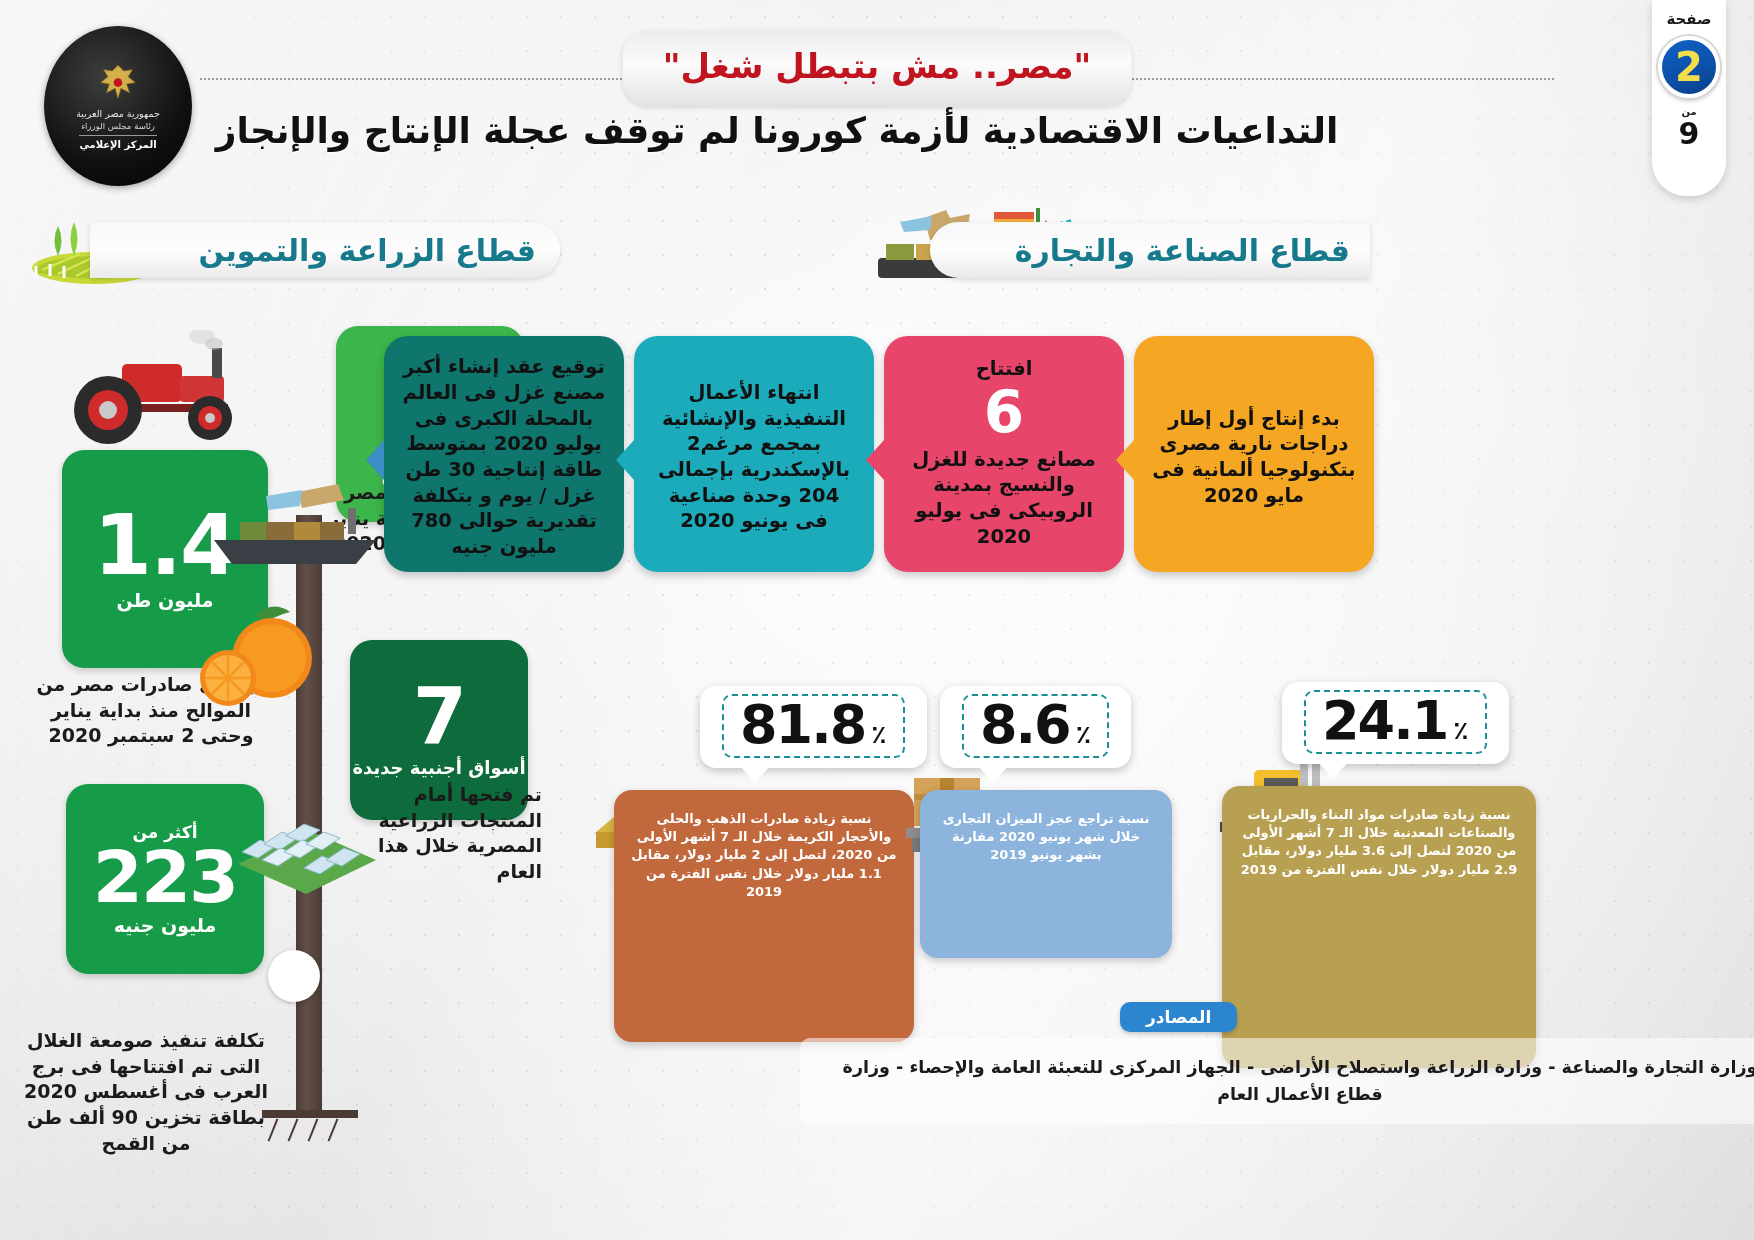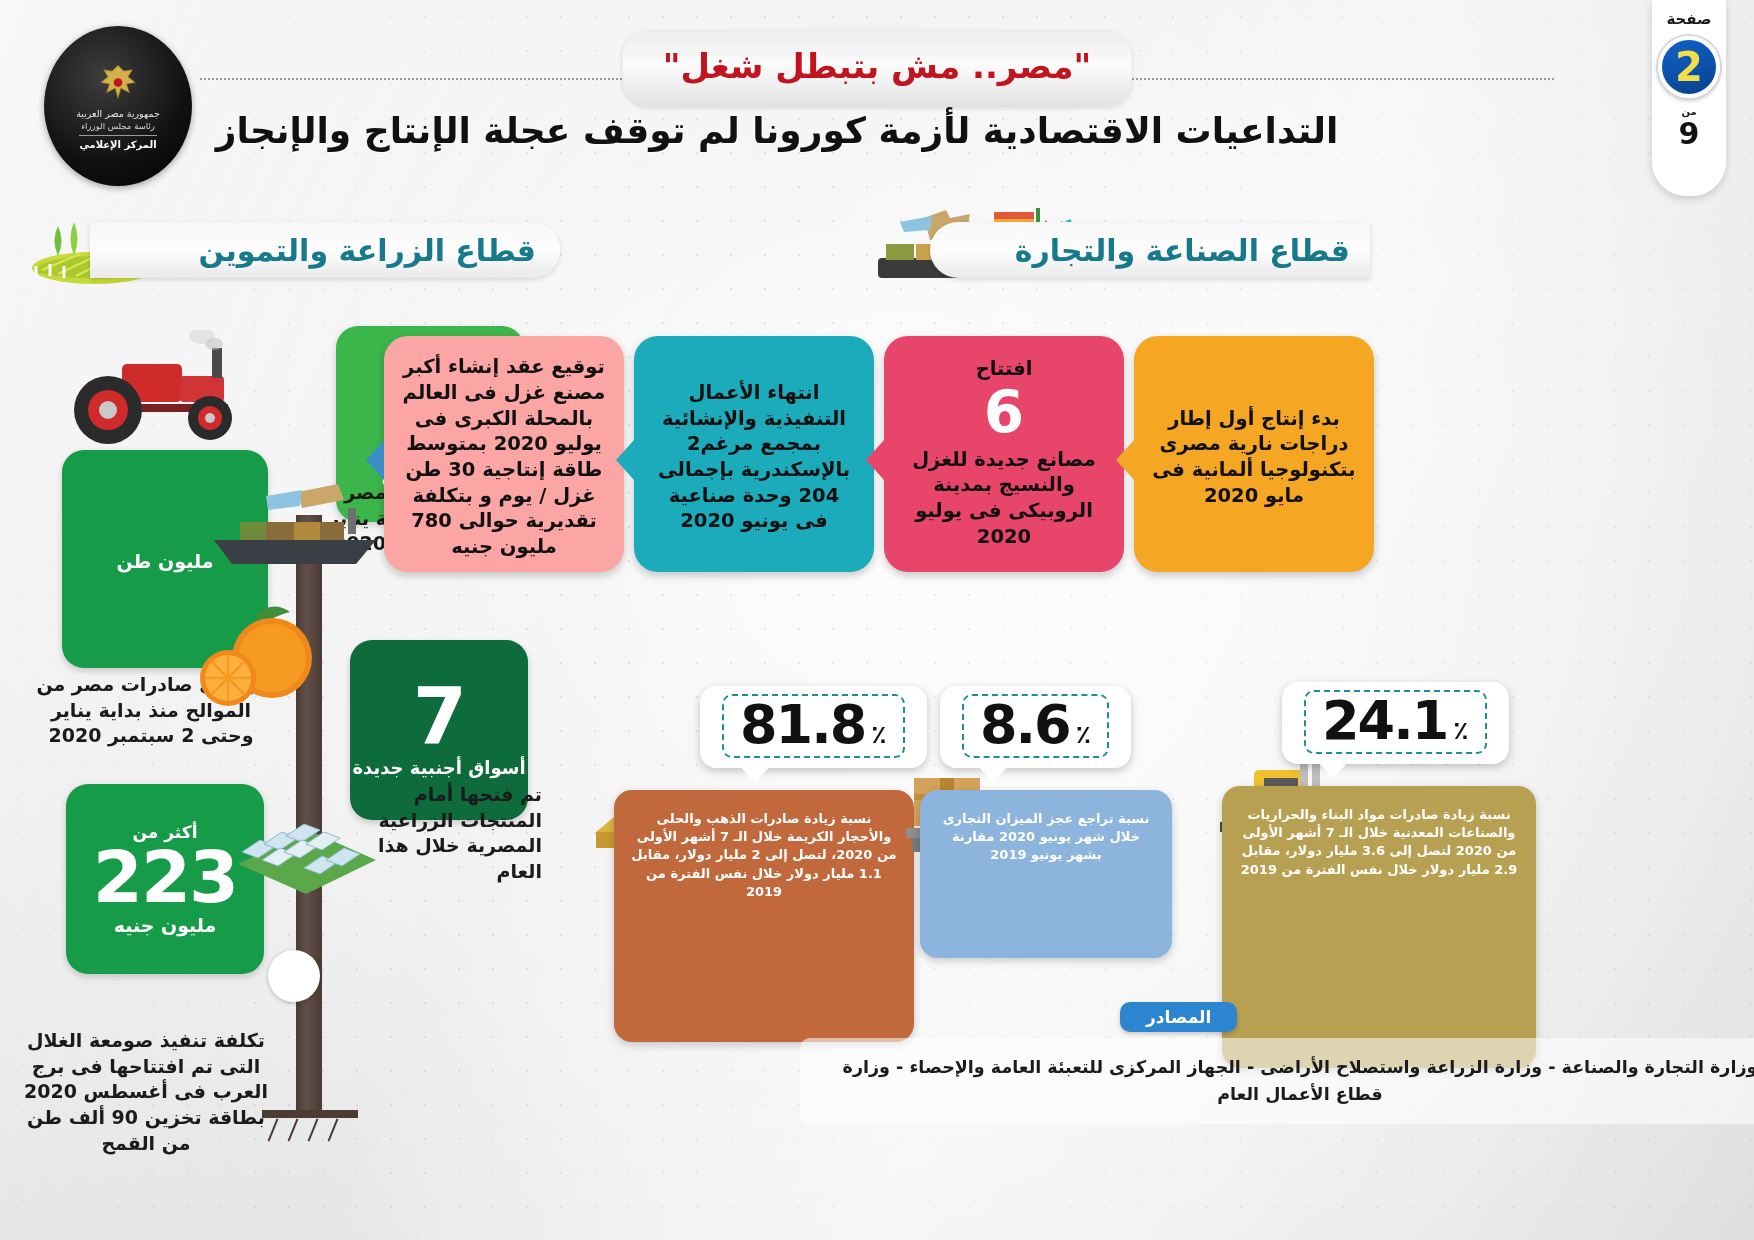--- a/index.html
+++ b/index.html
@@ -242,20 +242,21 @@
   <rect x="56" y="74" width="110" height="8" fill="#7a2020"></rect>
   <circle cx="46" cy="80" r="34" fill="#2b2b2b"></circle>
   <circle cx="46" cy="80" r="20" fill="#cf2b2b"></circle>
   <circle cx="46" cy="80" r="9" fill="#c9c9c9"></circle>
   <circle cx="148" cy="88" r="22" fill="#2b2b2b"></circle>
   <circle cx="148" cy="88" r="12" fill="#cf2b2b"></circle>
   <circle cx="148" cy="88" r="5" fill="#c9c9c9"></circle>
 </svg>
 
 <div class="gcard" style="left:62px;top:450px;width:206px;height:218px;background:#169b48">
+  <div class="num" style="font-size:84px">1.4</div>
   <div class="unit">مليون طن</div>
 </div>
 <div class="gcap" style="left:26px;top:672px;width:250px">إجمالى صادرات مصر من الموالح منذ بداية يناير وحتى 2 سبتمبر 2020</div>
 
 <div class="gcard" style="left:336px;top:326px;width:188px;height:196px;background:#3cb54a">
   <div class="pre">أكثر من</div>
   <div class="num" style="font-size:82px;margin-top:2px">4</div>
   <div class="unit">مليون طن</div>
 </div>
 <div class="gcap" style="left:320px;top:480px;width:218px;text-align:right">إجمالى صادرات مصر الزراعية منذ بداية يناير وحتى 2 سبتمبر 2020</div>
@@ -297,21 +298,21 @@
   <path d="M18 70 L36 58 L52 64 L34 76 Z" fill="#cfe6f0" stroke="#8fb9c9"></path>
   <path d="M40 62 L58 50 L74 56 L56 68 Z" fill="#cfe6f0" stroke="#8fb9c9"></path>
   <path d="M62 54 L80 42 L96 48 L78 60 Z" fill="#cfe6f0" stroke="#8fb9c9"></path>
   <path d="M38 78 L56 66 L72 72 L54 84 Z" fill="#e2eff5" stroke="#8fb9c9"></path>
   <path d="M60 70 L78 58 L94 64 L76 76 Z" fill="#e2eff5" stroke="#8fb9c9"></path>
   <path d="M82 62 L100 50 L116 56 L98 68 Z" fill="#e2eff5" stroke="#8fb9c9"></path>
   <path d="M80 86 L98 74 L114 80 L96 92 Z" fill="#cfe6f0" stroke="#8fb9c9"></path>
   <path d="M102 78 L120 66 L136 72 L118 84 Z" fill="#cfe6f0" stroke="#8fb9c9"></path>
 </svg>
 
-<div class="ibox" style="right:1130px;background:#fca5a5">
+<div class="ibox" style="right:1130px;background:#0f766e">
   <div class="arrow" style="border-right:18px solid #3c8dc5"></div>
   <span>توقيع عقد إنشاء أكبر مصنع غزل فى العالم بالمحلة الكبرى فى يوليو 2020 بمتوسط طاقة إنتاجية 30 طن غزل / يوم و بتكلفة تقديرية حوالى 780 مليون جنيه</span>
 </div>
 
 <div class="ibox" style="right:880px;background:#1cabbb">
   <div class="arrow" style="border-right:18px solid #1cabbb"></div>
   <span>انتهاء الأعمال التنفيذية والإنشائية بمجمع مرغم2 بالإسكندرية بإجمالى 204 وحدة صناعية فى يونيو 2020</span>
 </div>
 
 <div class="ibox" style="right:630px;background:#e8456b;flex-direction:column;justify-content:flex-start;padding-top:20px">

